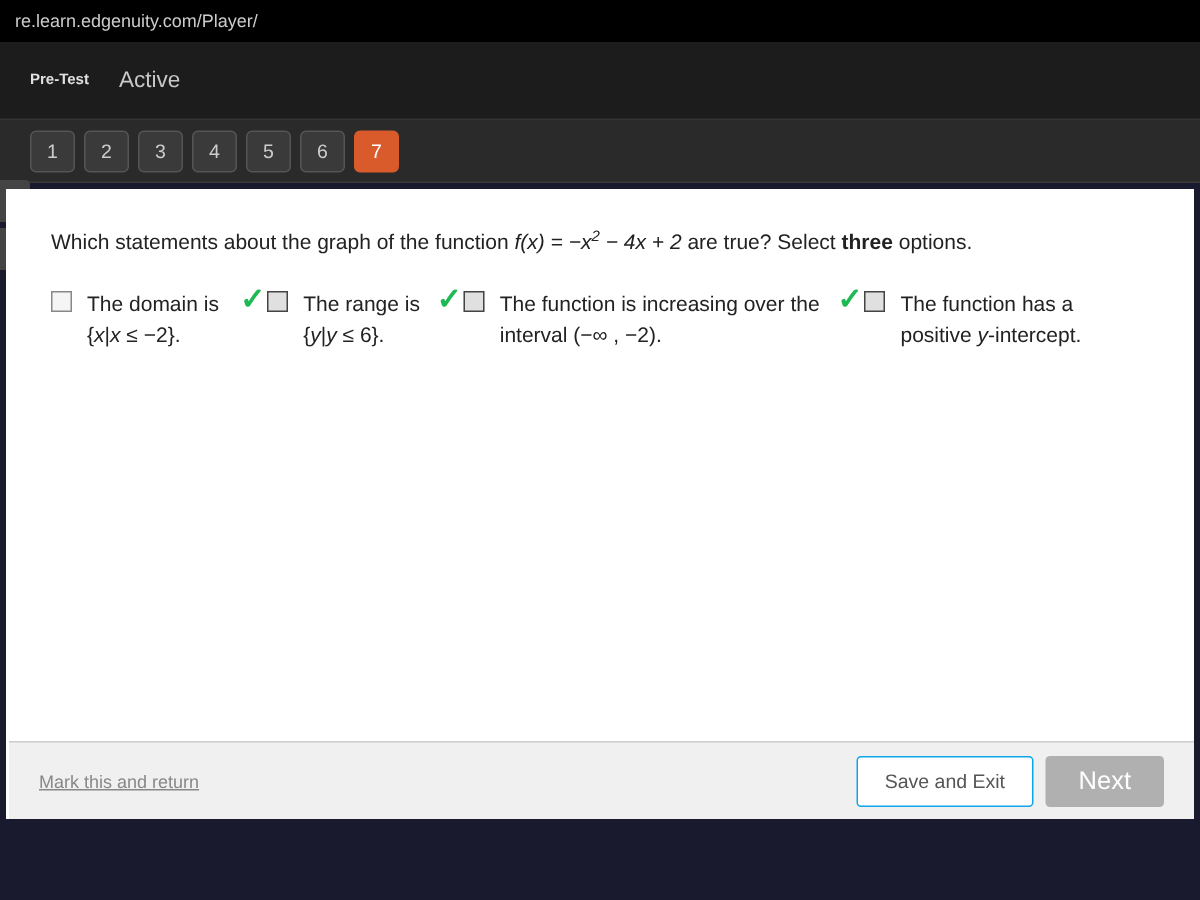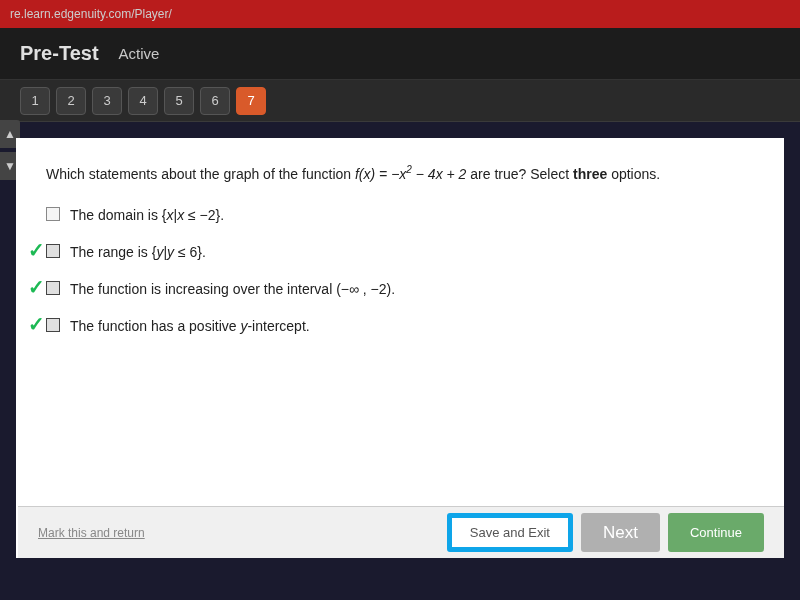--- a/index.html
+++ b/index.html
@@ -5,42 +5,42 @@
     * { box-sizing: border-box; margin: 0; padding: 0; }
     body {
       width: 800px;
       height: 600px;
       background: #1a1a2e;
       font-family: Arial, sans-serif;
       overflow: hidden;
     }
 
     .browser-bar {
-      background: #b91c1c;
+      background: #000000;
       height: 28px;
       display: flex;
       align-items: center;
       padding: 0 10px;
       color: #ccc;
       font-size: 12px;
     }
 
     .top-bar {
       background: #1c1c1c;
       height: 52px;
       display: flex;
       align-items: center;
       padding: 0 20px;
       gap: 20px;
       border-bottom: 1px solid #333;
     }
 
     .pre-test-label {
       color: #e0e0e0;
-      font-size: 20px;
+      font-size: 10px;
       font-weight: bold;
     }
 
     .active-badge {
       background: transparent;
       color: #c8c8c8;
       font-size: 15px;
     }
 
     .question-nav {
@@ -91,41 +91,40 @@
       display: flex;
       align-items: center;
       justify-content: center;
       font-size: 12px;
       cursor: pointer;
       border-radius: 0 3px 3px 0;
     }
 
     .main-content {
       background: #ffffff;
-      margin: 16px;
+      margin: 4px;
       padding: 24px 30px 20px 30px;
       min-height: 420px;
       position: relative;
     }
 
     .question-text {
       font-size: 14px;
       color: #222;
       line-height: 1.6;
       margin-bottom: 20px;
     }
 
     .question-text .math {
       font-style: italic;
     }
 
     .options-list {
       list-style: none;
       display: flex;
-      flex-direction: column;
       gap: 16px;
     }
 
     .option-item {
       display: flex;
       align-items: flex-start;
       gap: 10px;
       font-size: 14px;
       color: #222;
       line-height: 1.5;
@@ -185,21 +184,21 @@
       cursor: pointer;
     }
 
     .btn-group {
       display: flex;
       gap: 8px;
     }
 
     .btn-save {
       background: #fff;
-      border: 5px solid #0ea5e9;
+      border: 1px solid #0ea5e9;
       color: #555;
       padding: 7px 18px;
       font-size: 13px;
       border-radius: 3px;
       cursor: pointer;
     }
 
     .btn-next {
       background: #b0b0b0;
       border: none;
@@ -279,16 +278,15 @@
       <div class="checkbox checked"></div>
       <span class="option-label">The function has a positive <i>y</i>-intercept.</span>
     </li>
   </ul>
 
   <div class="bottom-bar">
     <a class="mark-link">Mark this and return</a>
     <div class="btn-group">
       <button class="btn-save">Save and Exit</button>
       <button class="btn-next">Next</button>
-      <button class="btn-continue">Continue</button>
     </div>
   </div>
 </div>
 
 </body></html>

